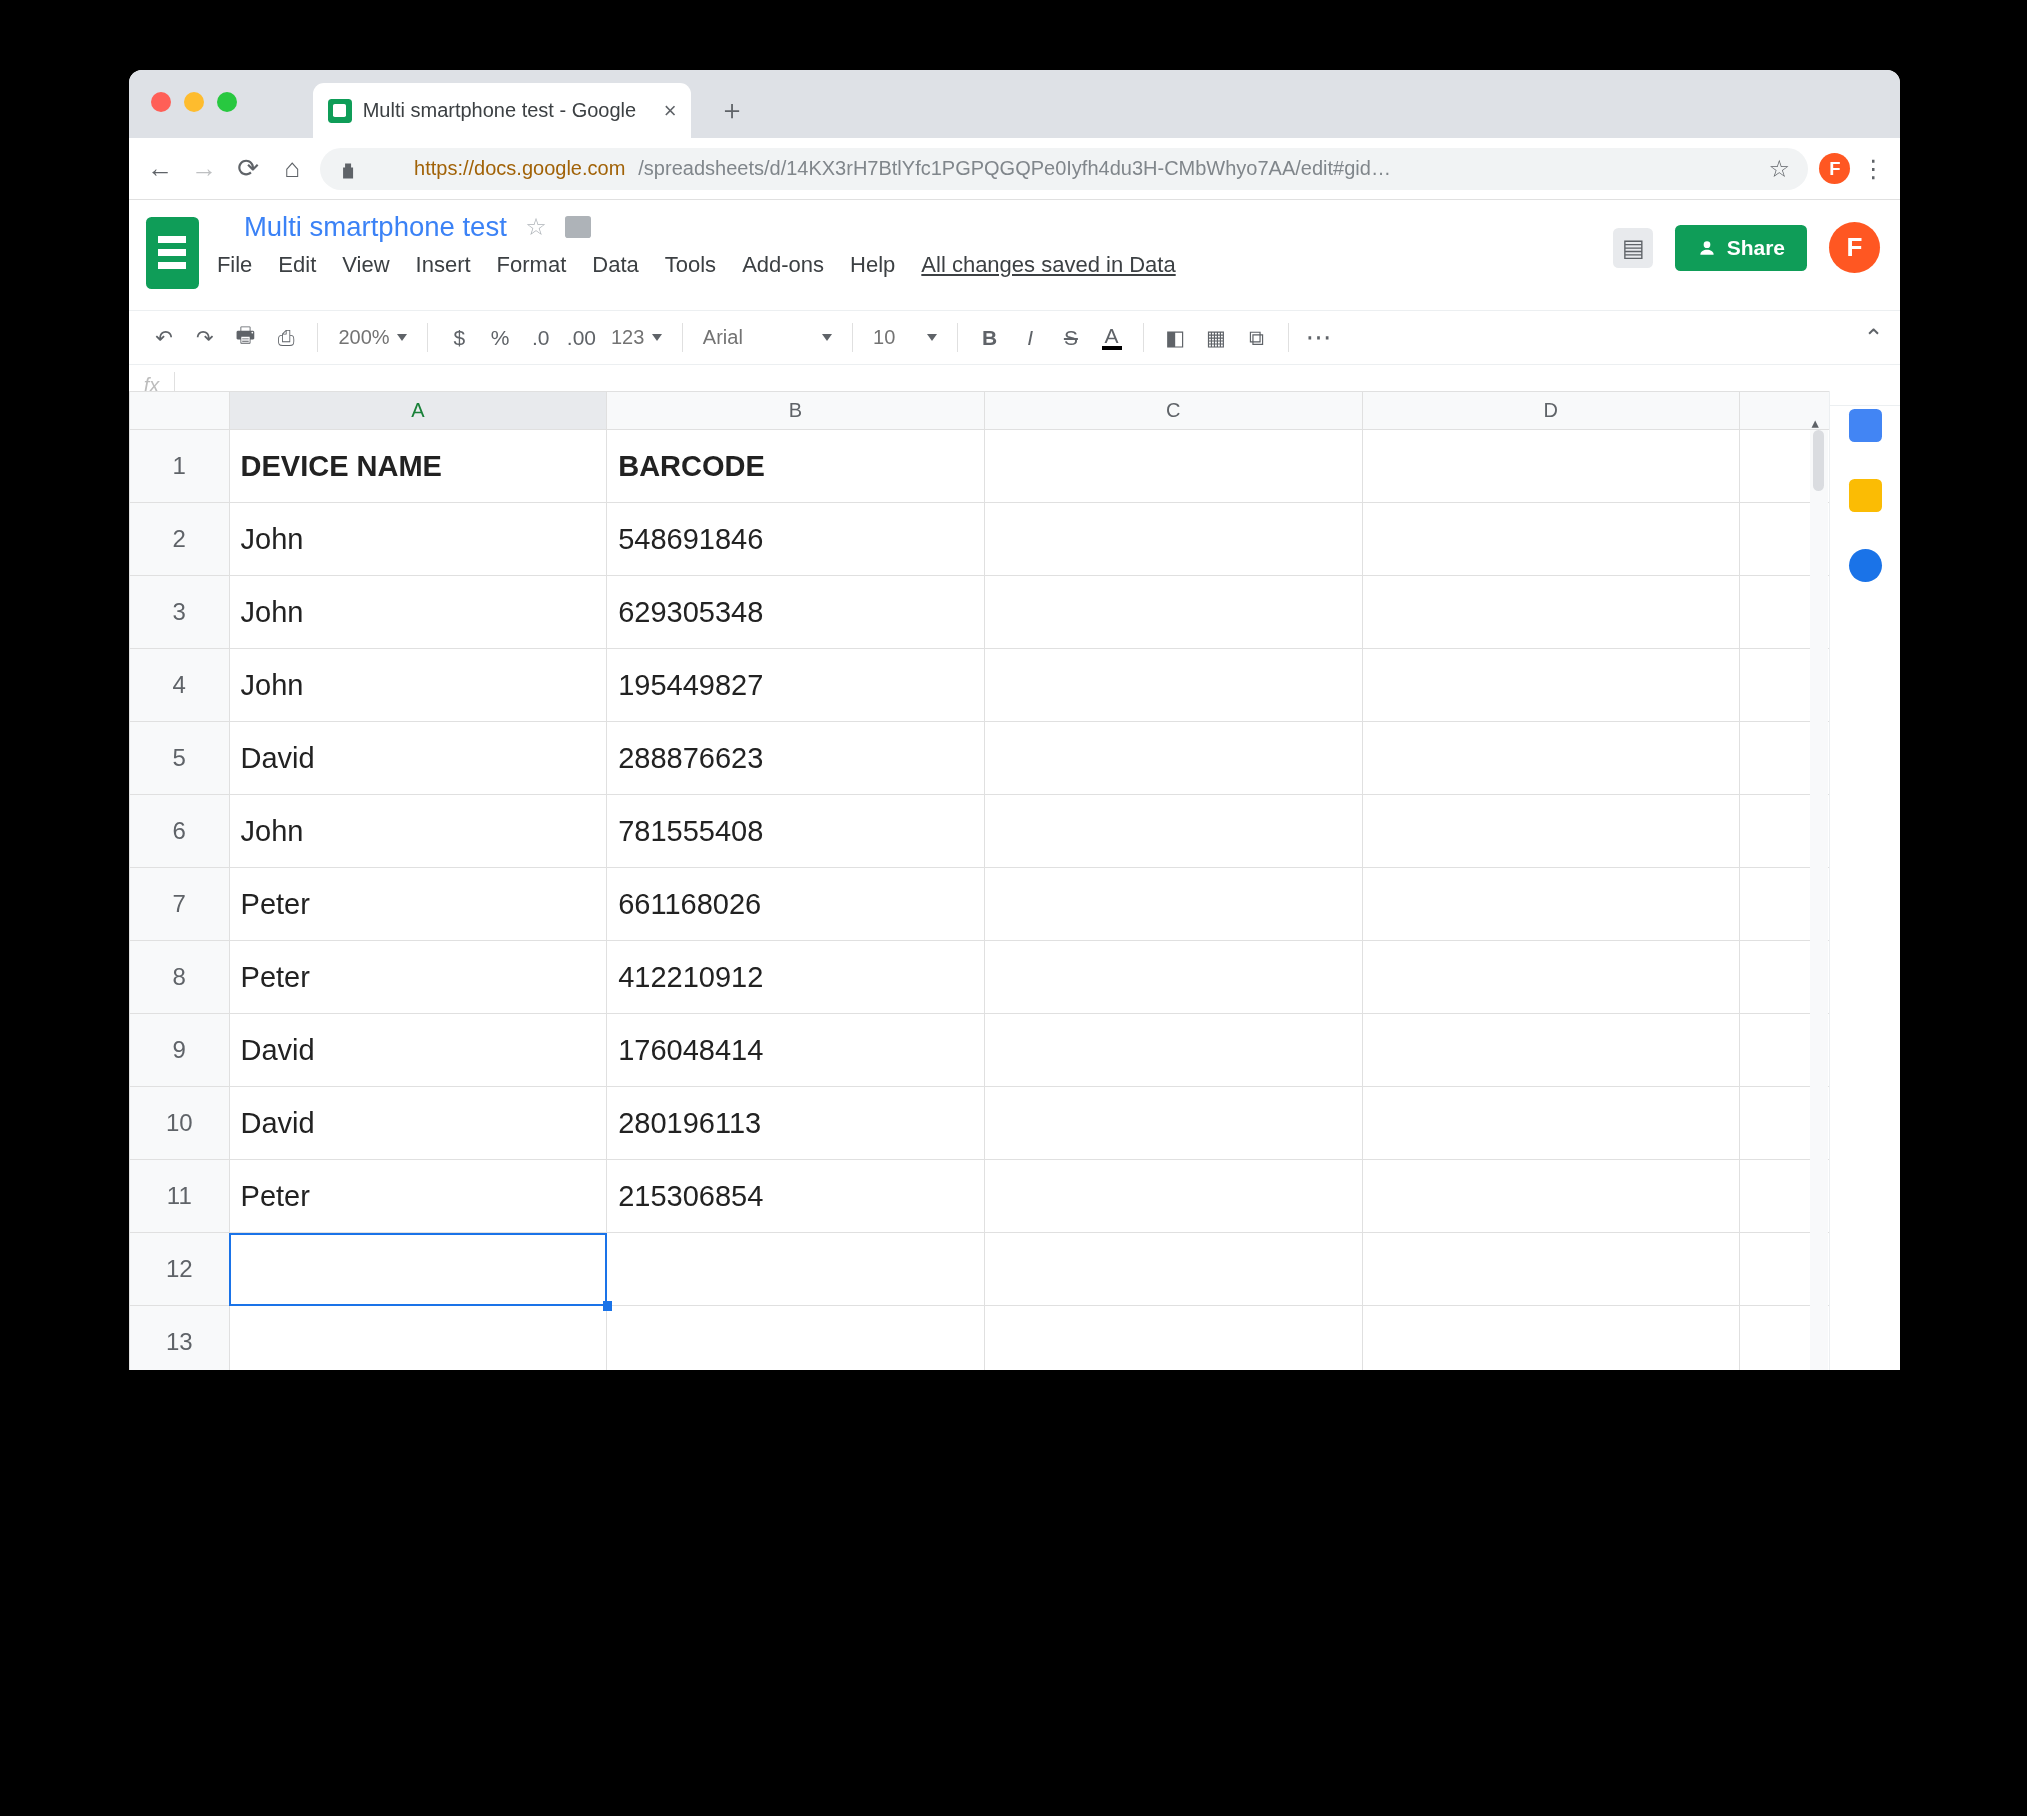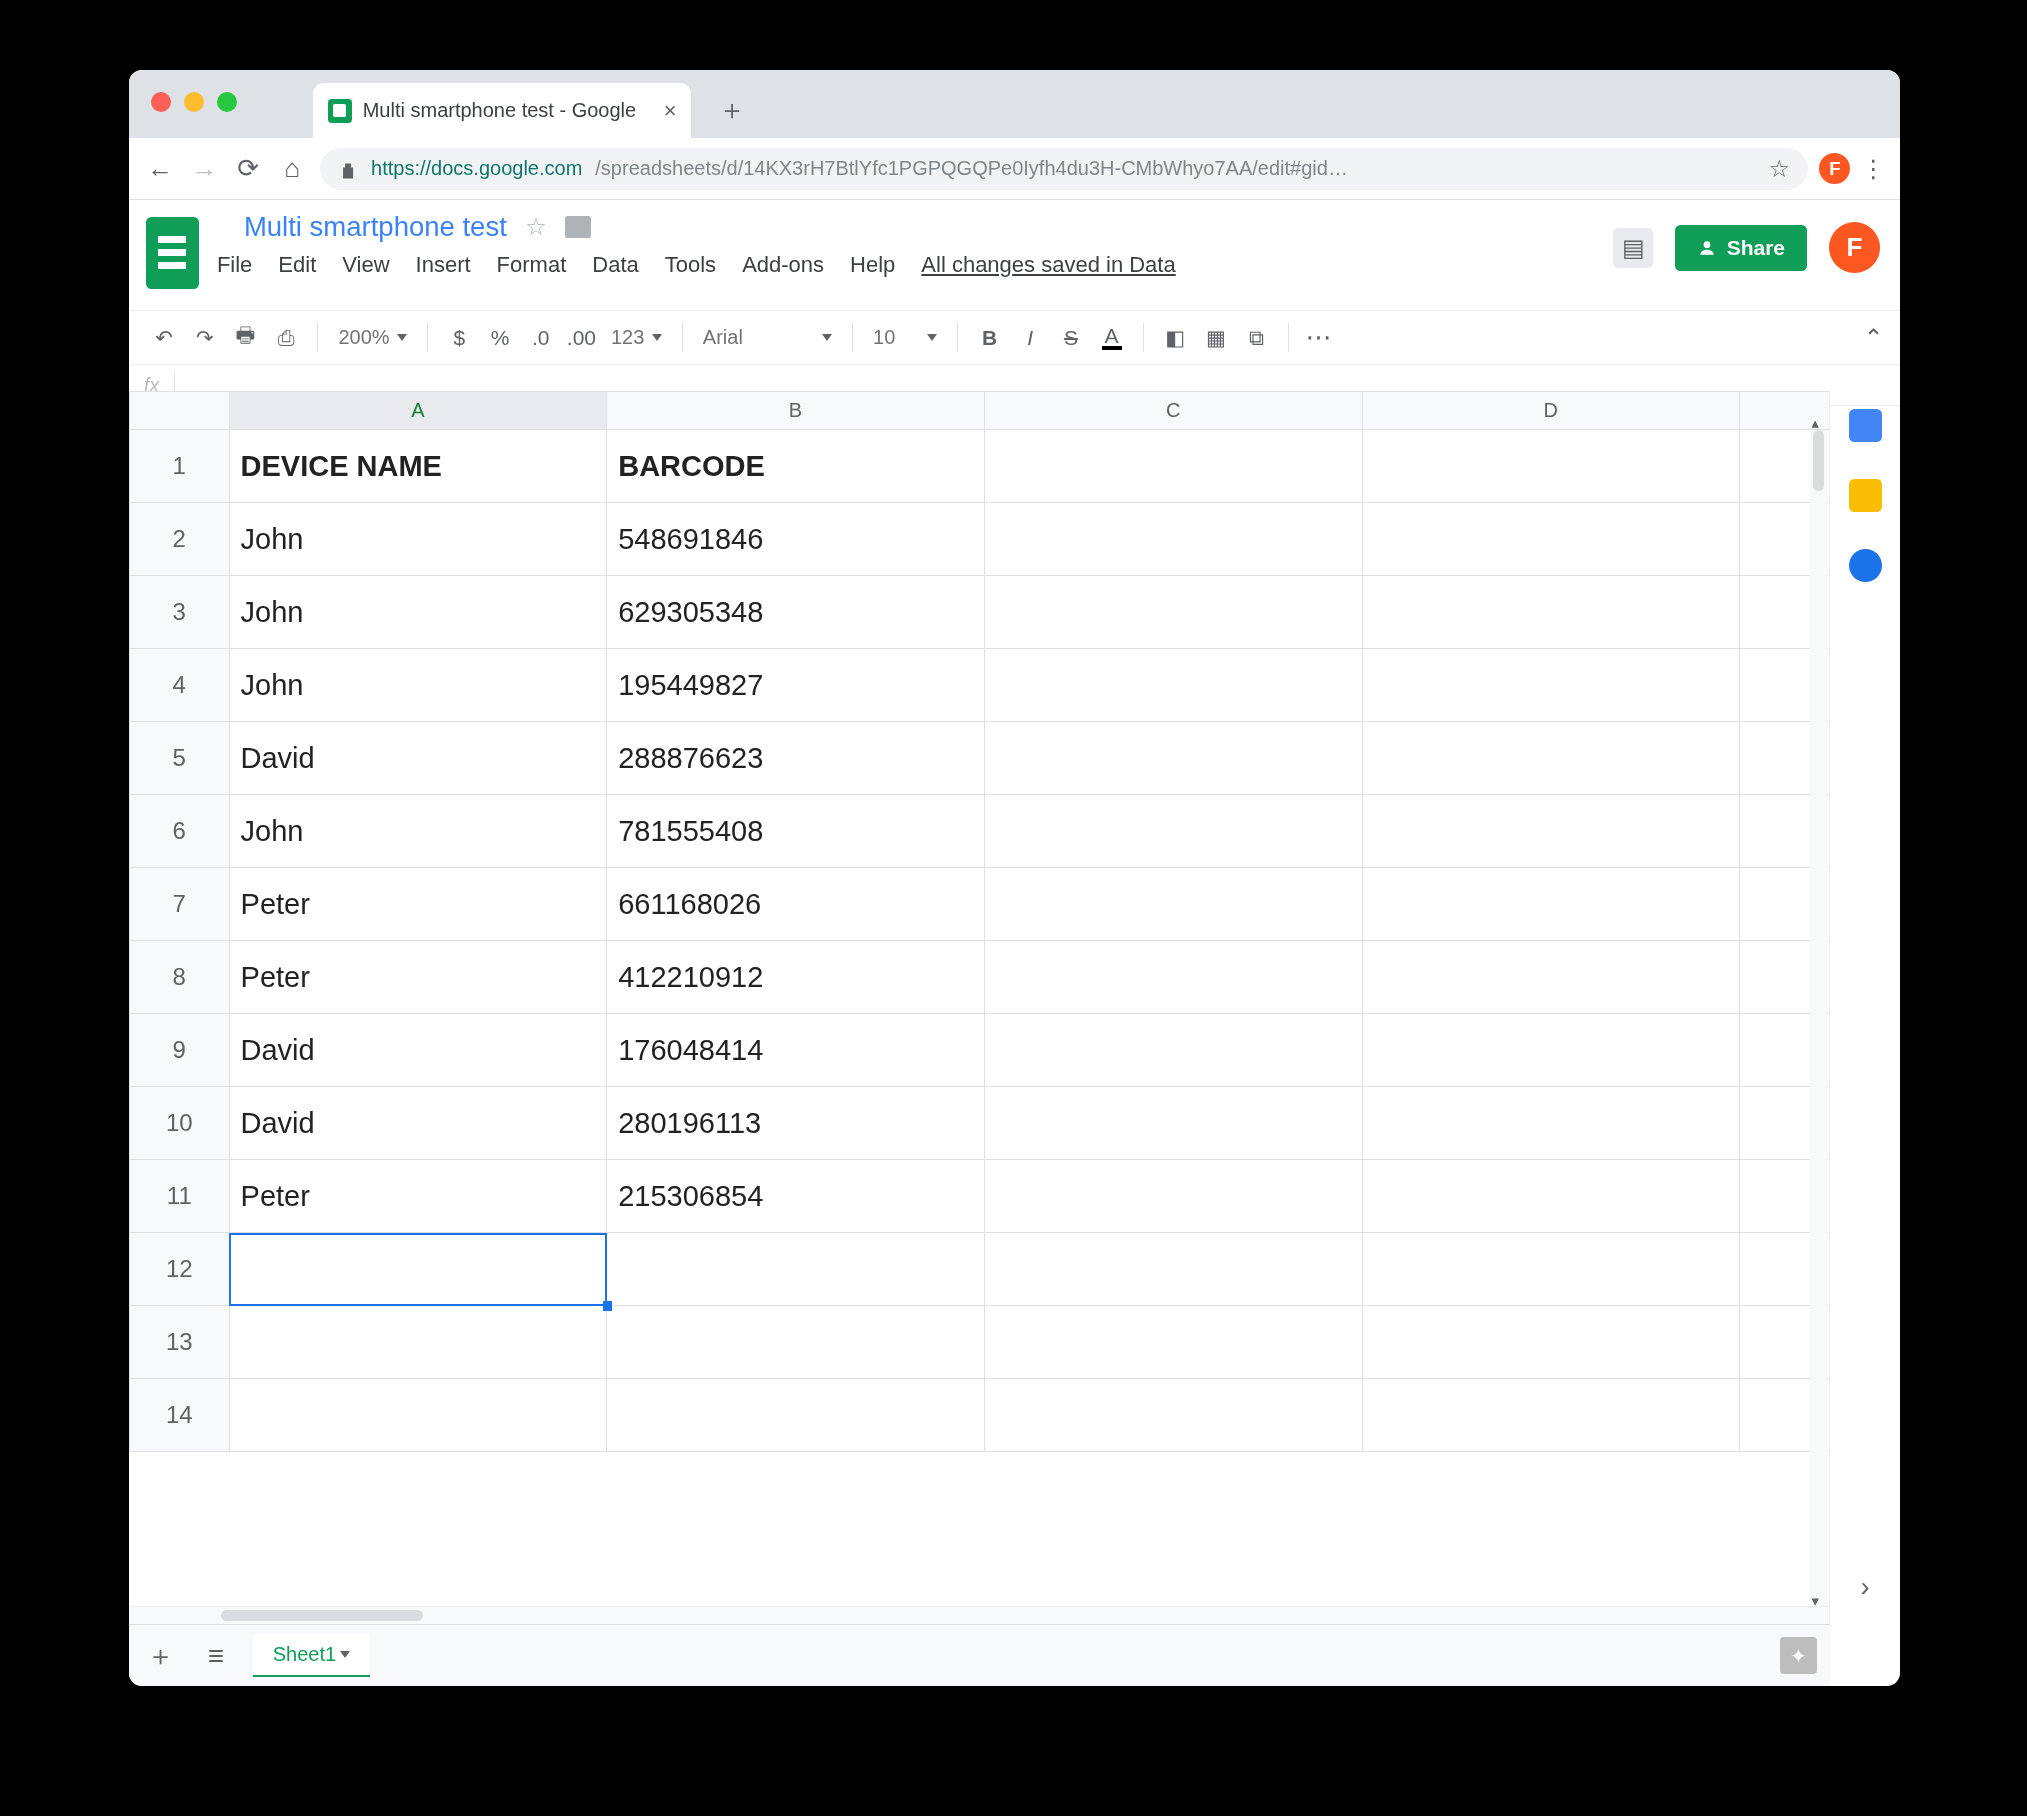--- a/index.html
+++ b/index.html
@@ -1,35 +1,35 @@
 <!DOCTYPE html>
 <html><head>
 <meta charset="utf-8">
 <style>
   html,body{margin:0;padding:0;background:#000;font-family:Arial,Helvetica,sans-serif;font-size:12px;color:#222;}
-  .stage{width:2028px;height:1816px;position:relative;}
+  .stage{width:2028px;height:1370px;position:relative;}
   .window{position:absolute;left:129px;top:70px;width:1771px;height:1616px;background:#fff;border-radius:13px;box-shadow:0 27.5px 55px rgba(0,0,0,.55);overflow:hidden;}
   
   .chrome-top{background:#dee1e6;height:68px;display:flex;align-items:flex-end;}
   .traffic{position:absolute;left:22px;top:22px;display:flex;gap:13px;}
   .dot{width:20px;height:20px;border-radius:50%;}
   .dot.r{background:#ff5f57;}
   .dot.y{background:#febc2e;}
   .dot.g{background:#28c840;}
   .tab{margin-left:184px;height:55px;width:349px;background:#fff;border-radius:11px 11px 0 0;display:flex;align-items:center;padding:0 14.7px;gap:11px;position:relative;}
   .favicon{width:24px;height:24px;background:#0f9d58;border-radius:3.7px;position:relative;display:flex;align-items:center;justify-content:center;}
   .favicon::after{content:"";width:13px;height:13px;background:#fff;border-radius:1.8px;}
   .tab-title{flex:1;white-space:nowrap;overflow:hidden;font-size:20px;color:#3c4043;}
   .tab-x{font-size:22px;color:#5f6368;}
   .newtab{width:37px;height:37px;margin-left:22px;margin-bottom:9.2px;display:flex;align-items:center;justify-content:center;font-size:27.5px;color:#5f6368;}
   .addr{height:61px;background:#fff;border-bottom:0.9px solid #e0e0e0;display:flex;align-items:center;padding:0 14.7px;gap:11px;}
   .nav-ic{width:33px;height:33px;display:flex;align-items:center;justify-content:center;color:#5f6368;font-size:26px;border-radius:50%;}
   .omnibox{flex:1;height:42px;background:#f1f3f4;border-radius:21px;display:flex;align-items:center;padding:0 18.4px;gap:13px;color:#202124;font-size:20px;}
   .lock{width:20px;height:20px;border-radius:3.7px;background:#5f6368;clip-path:polygon(25% 45%,25% 100%,75% 100%,75% 45%,65% 45%,65% 25%,35% 25%,35% 45%);}
-  .url-host{color:#0f766e;}
+  .url-host{color:#a16207;margin-left:43px;}
   .url-path{color:#80868b;}
   .star{font-size:24px;color:#5f6368;}
   .avatar{width:31px;height:31px;border-radius:50%;background:#ff5722;color:#fff;display:flex;align-items:center;justify-content:center;font-size:18.4px;font-weight:600;}
   .kebab{font-size:24px;color:#5f6368;}
   
   .sheets-head{height:99px;display:flex;align-items:flex-start;padding:11px 20px 0 16.5px;gap:18.4px;}
   .sheet-logo{width:53px;height:72px;background:#0f9d58;border-radius:5.5px;margin-top:5.5px;position:relative;display:flex;align-items:center;justify-content:center;}
   .sheet-logo::after{content:"";width:27.5px;height:33px;background:linear-gradient(#fff,#fff) 0 0/100% 7.3px no-repeat,linear-gradient(#fff,#fff) 0 13px/100% 7.3px no-repeat,linear-gradient(#fff,#fff) 0 26px/100% 7.3px no-repeat;}
   .title-area{flex:1;}
   .doc-title-row{display:flex;align-items:center;gap:18.4px;}

